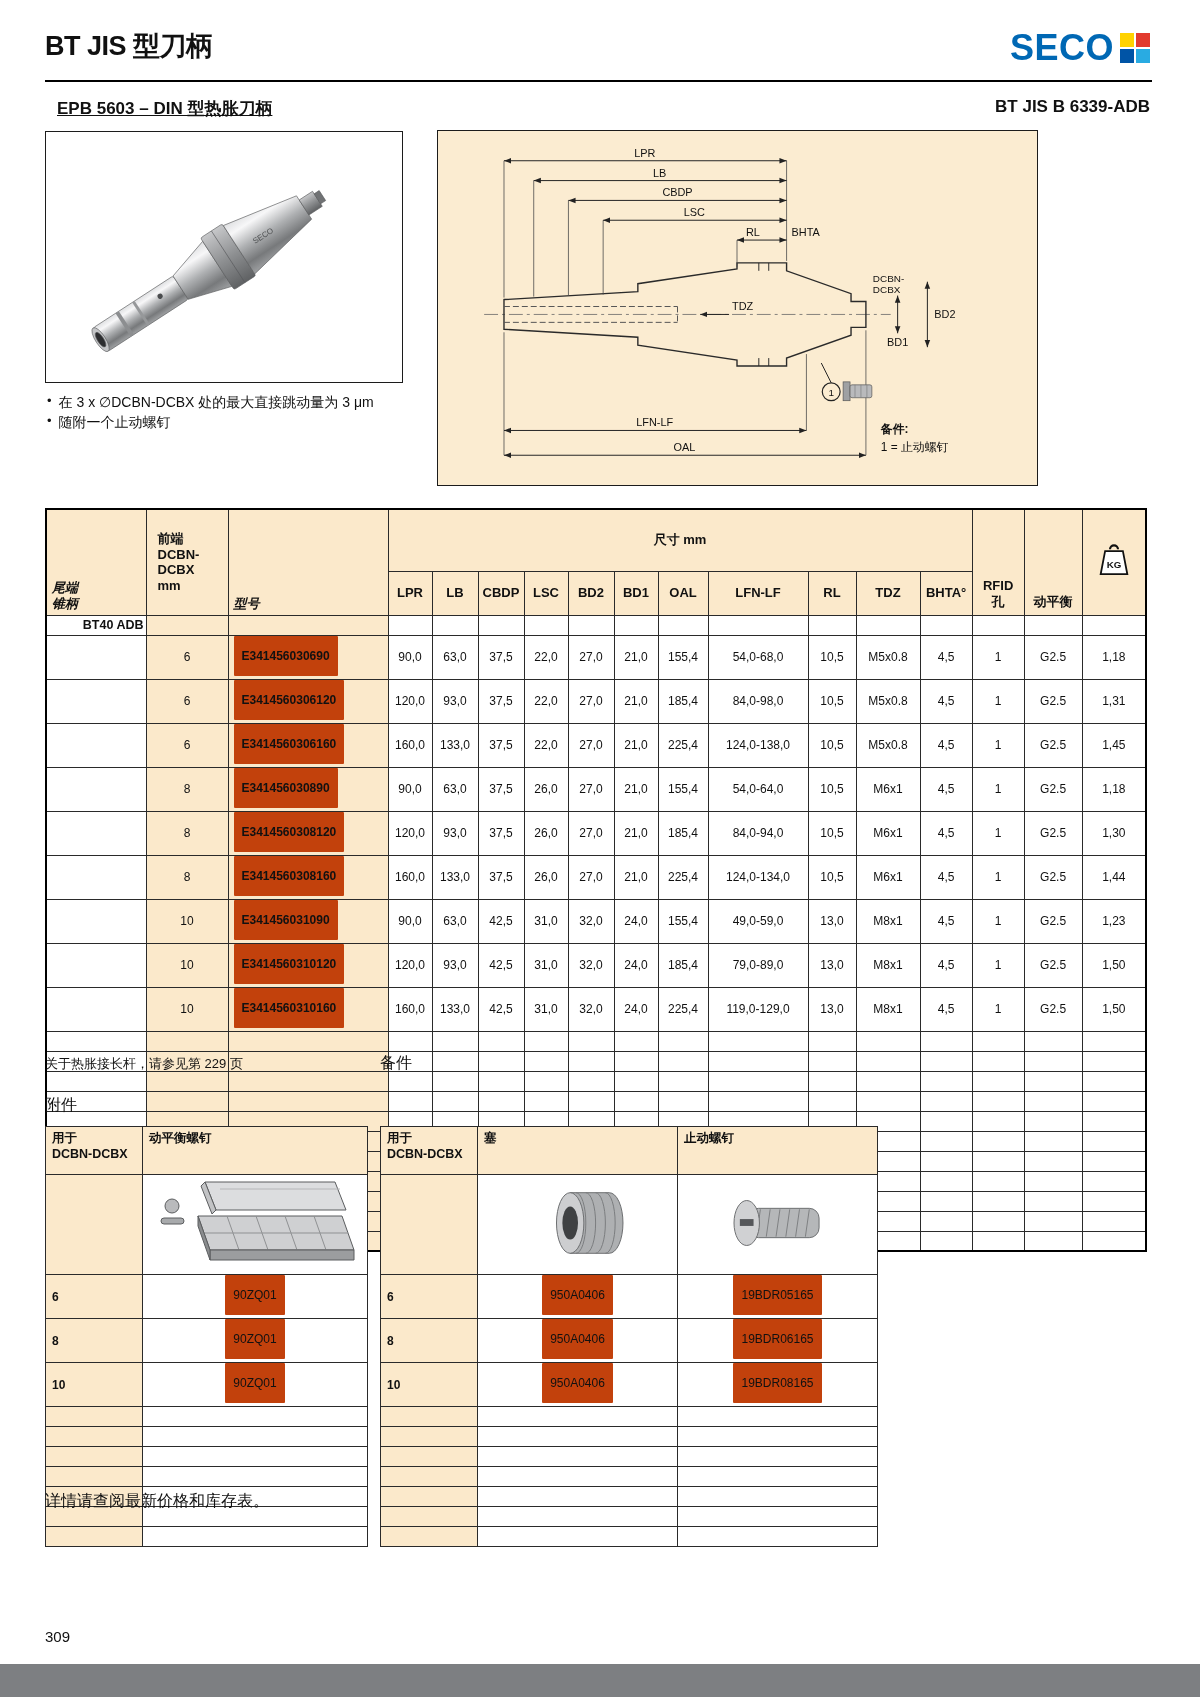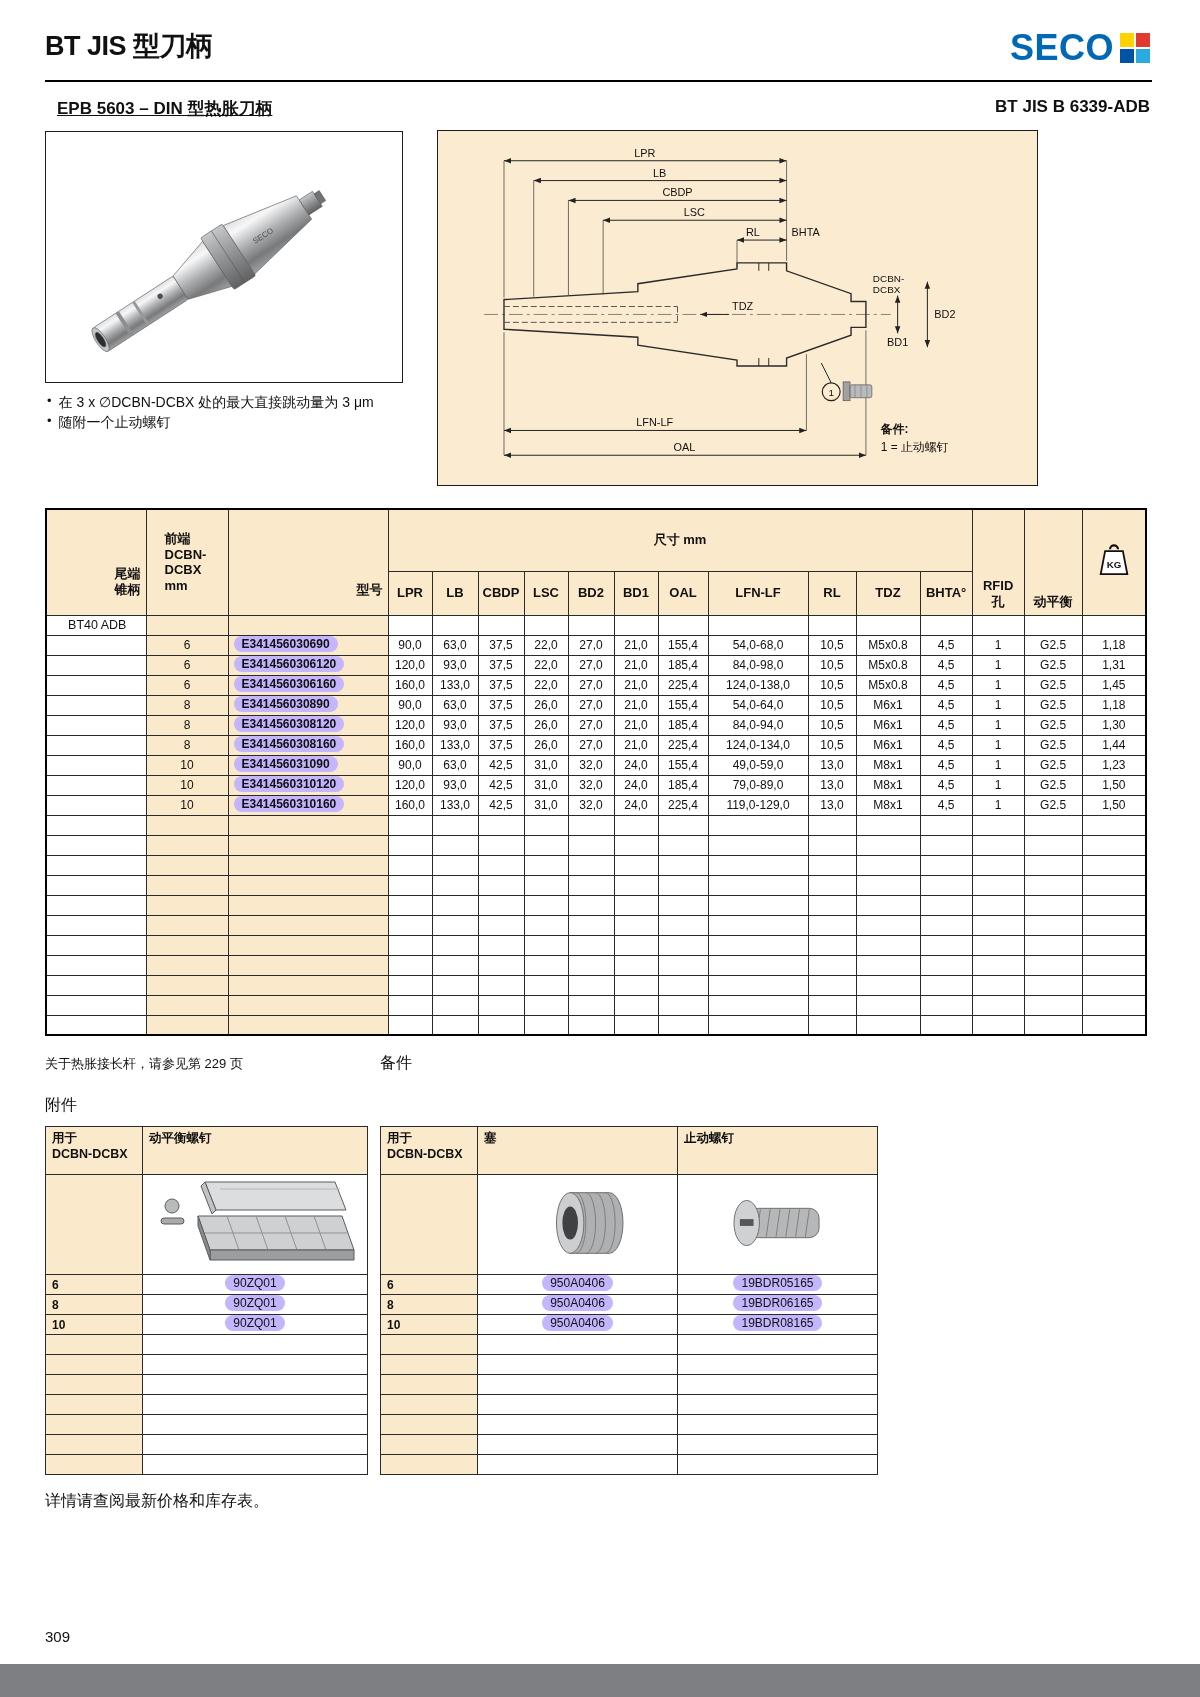--- a/index.html
+++ b/index.html
@@ -24,36 +24,36 @@
   .diagram-box { border:1.5px solid #1c1c1c; background:#fbecd1; }
 
   .bullets { font-size:14px; line-height:1.45; }
   .bullet { display:flex; gap:7px; }
   .bullet .dot { font-size:13px; }
 
   
   table { border-collapse:collapse; table-layout:fixed; }
   .main-table { width:1100px; border:2px solid #000; }
   .main-table thead th { background:#fbe9cb; border:1px solid #2a2a2a; font-size:13px; line-height:1.2; }
-  .th-shank, .th-model { vertical-align:bottom; text-align:right; padding:17px 5px; }
-  .th-front { vertical-align:middle; text-align:left; padding:3px 18px; }
+  .th-shank, .th-model { vertical-align:bottom; text-align:left; padding:3px 5px;font-style:italic; }
+  .th-front { vertical-align:middle; text-align:left; padding:3px 11px; }
   .th-size { height:62px; vertical-align:middle; }
   .th-dim { height:44px; vertical-align:middle; text-align:center; }
   .th-rfid, .th-bal { vertical-align:bottom; text-align:center; padding-bottom:5px; }
   .th-kg { vertical-align:middle; text-align:center; }
   .preline { white-space:pre-line; }
   .main-table tbody td {
     border:1px solid #2a2a2a; height:20px; font-size:12px; text-align:center;
     padding:0 2px; white-space:nowrap; overflow:hidden;
   }
   .main-table tbody td:nth-child(2), .main-table tbody td:nth-child(3) { background:#fbe9cb; }
   .main-table tbody td:nth-child(3) { font-weight:bold; text-align:left; padding-left:5px; }
-  .main-table tbody td:first-child { font-weight:normal; text-align:center; padding-left:4px; font-size:12.5px; }
-
-  .pill { background:#c4b5fd; display:inline-block; padding:0 8px; border-radius:8px; line-height:16px; max-width:100%; overflow:hidden; }
+  .main-table tbody td:first-child { font-weight:bold; text-align:right; padding-left:4px; font-size:12.5px; }
+
+  .pill { background:#c2410c; display:inline-block; padding:12px 8px; border-radius:1px; line-height:16px; max-width:100%; overflow:hidden; }
 
   .note-text { font-size:13px; }
   .section-heading { font-size:16px; }
 
   
   .side-table { border:1.5px solid #000; }
   .side-table thead th {
     background:#fbe9cb; border:1px solid #2a2a2a; text-align:left; vertical-align:top;
     padding:4px 6px; font-size:12.5px; height:48px; line-height:1.25;
   }

